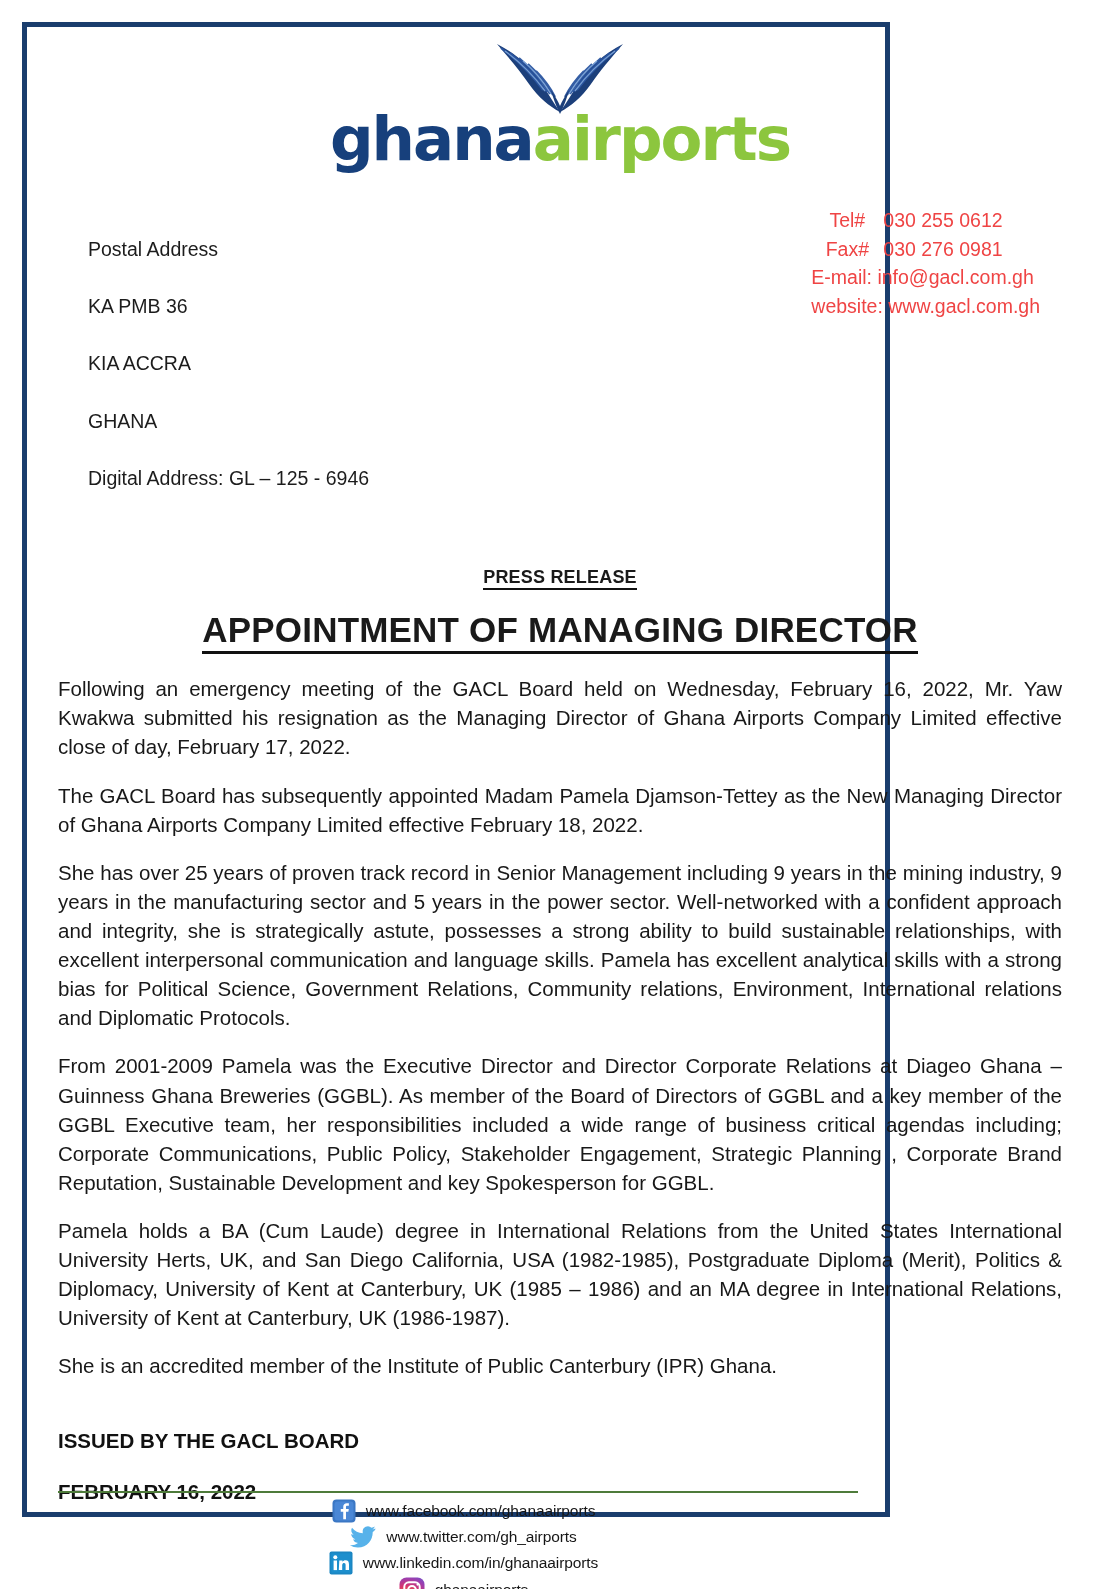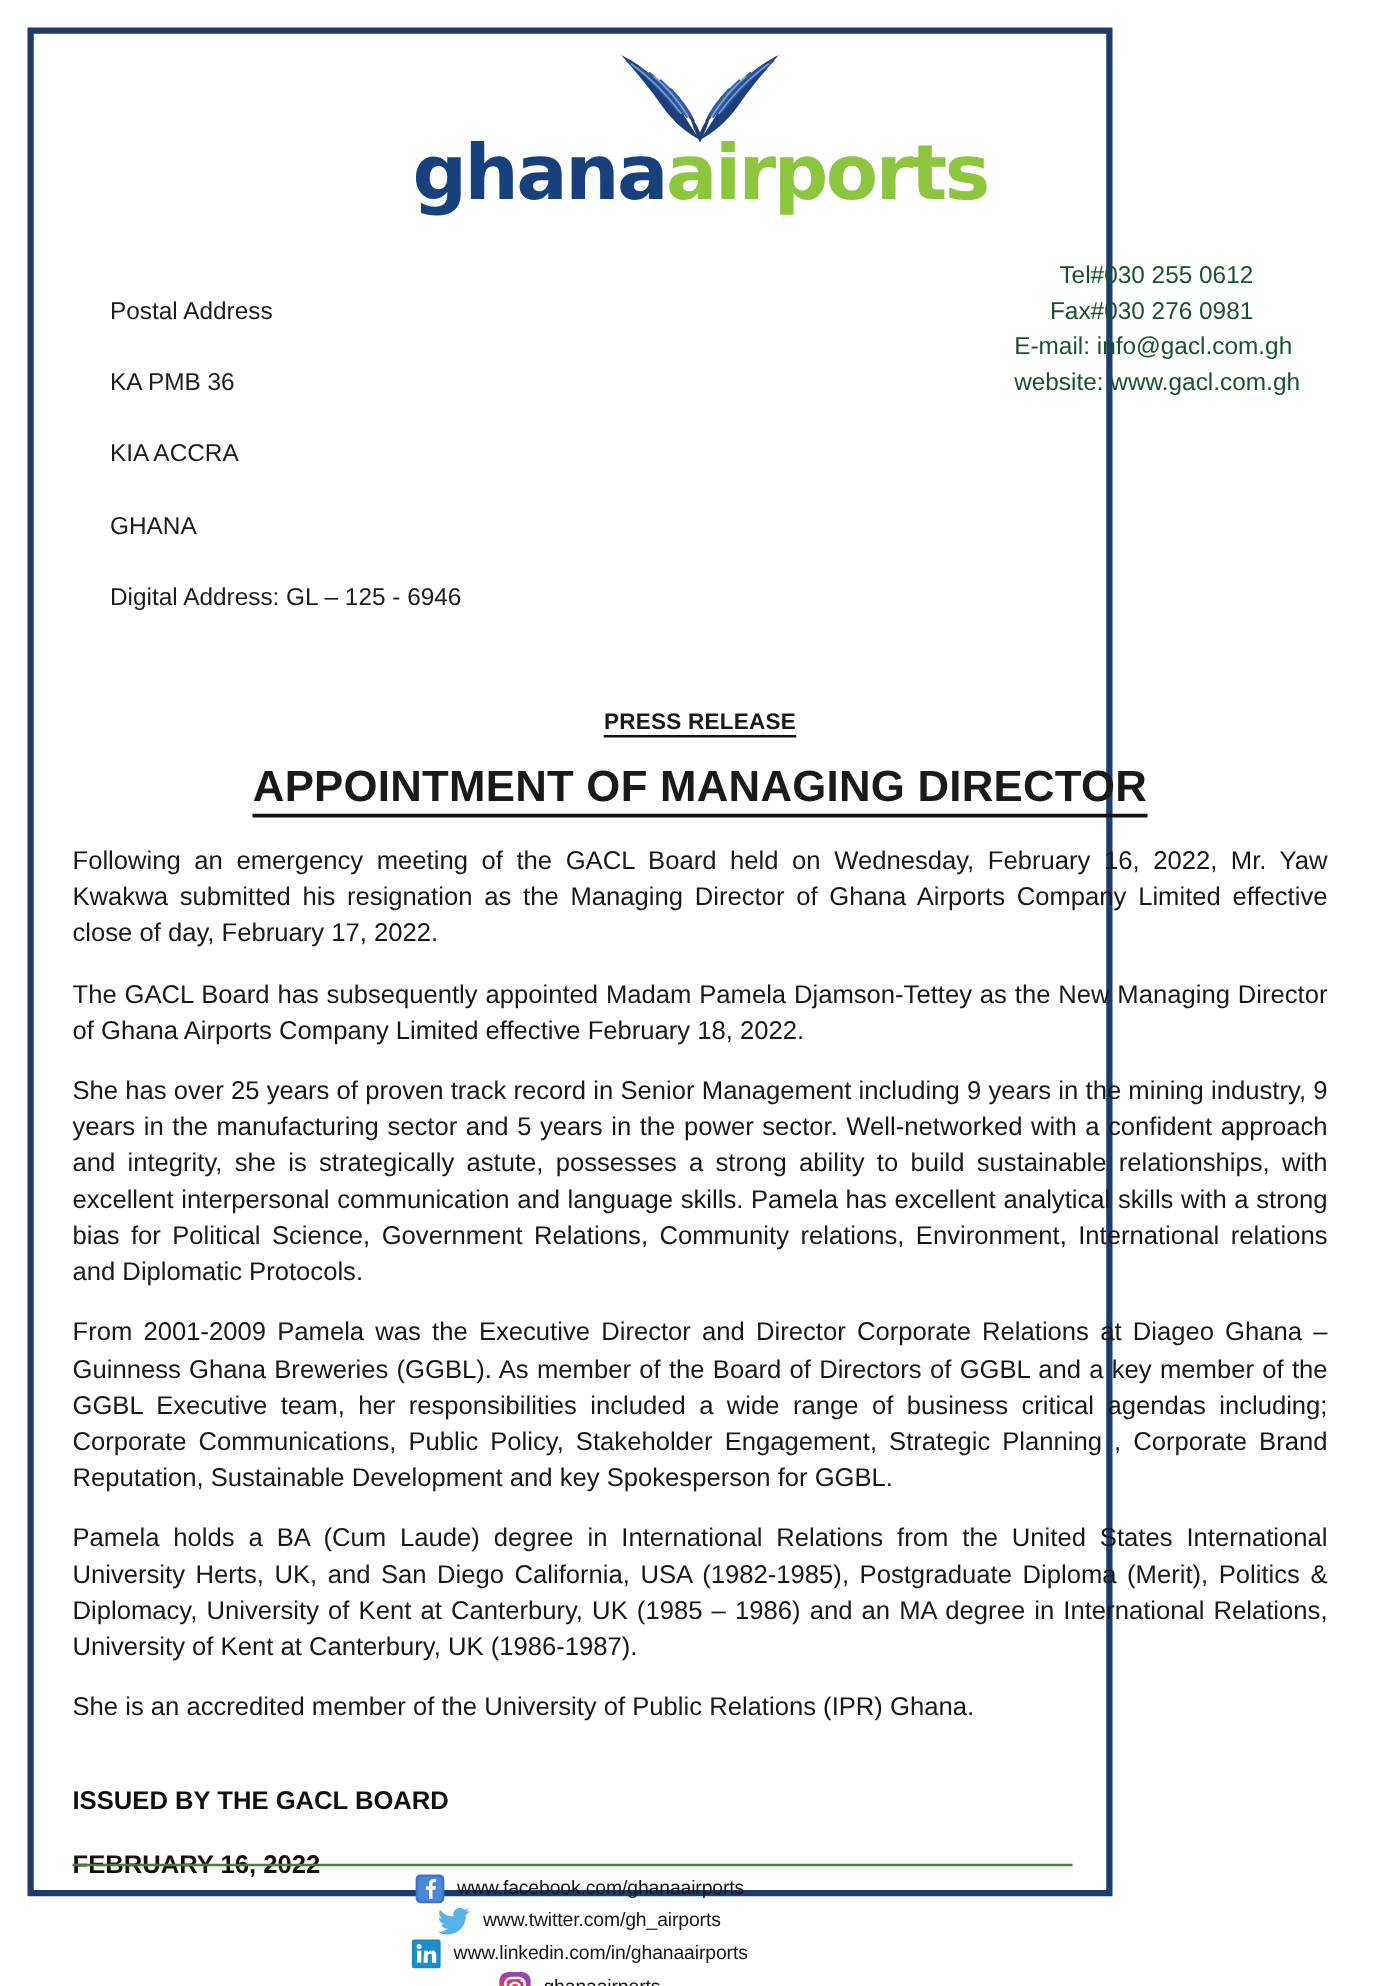--- a/index.html
+++ b/index.html
@@ -92,22 +92,22 @@
     font-size: 19.5px;
     line-height: 1.47;
     color: #1c1c1c;
     white-space: pre-line;
   }
   .postal div { white-space: nowrap; }
   .contact {
     padding-right: 22px;
     font-size: 19.5px;
     line-height: 1.47;
-    color: #14532d;
-    text-align: right;
+    color: #ef4444;
+    text-align: center;
   }
   .contact-line { display: flex; white-space: nowrap; }
   .c-label { display: inline-block; }
   .c-label.w1 { width: 72px; }
 
   
   .press-release {
     margin-top: 46px;
     text-align: center;
     font-size: 18px;
@@ -254,21 +254,21 @@
 
     <div class="press-release"><span>PRESS RELEASE</span></div>
     <div class="doc-title"><span>APPOINTMENT OF MANAGING DIRECTOR</span></div>
 
     <div class="body-text">
       <p class="para">Following an emergency meeting of the GACL Board held on Wednesday, February 16, 2022, Mr. Yaw Kwakwa submitted his resignation as the Managing Director of Ghana Airports Company Limited effective close of day, February 17, 2022.</p>
       <p class="para">The GACL Board has subsequently appointed Madam Pamela Djamson-Tettey as the New Managing Director of Ghana Airports Company Limited effective February 18, 2022.</p>
       <p class="para">She has over 25 years of proven track record in Senior Management including 9 years in the mining industry, 9 years in the manufacturing sector and 5 years in the power sector. Well-networked with a confident approach and integrity, she is strategically astute, possesses a strong ability to build sustainable relationships, with excellent interpersonal communication and language skills. Pamela has excellent analytical skills with a strong bias for Political Science, Government Relations, Community relations, Environment, International relations and Diplomatic Protocols.</p>
       <p class="para">From 2001-2009 Pamela was the Executive Director and Director Corporate Relations at Diageo Ghana – Guinness Ghana Breweries (GGBL). As member of the Board of Directors of GGBL and a key member of the GGBL Executive team, her responsibilities included a wide range of business critical agendas including; Corporate Communications, Public Policy, Stakeholder Engagement, Strategic Planning , Corporate Brand Reputation, Sustainable Development and key Spokesperson for GGBL.</p>
       <p class="para">Pamela holds a BA (Cum Laude) degree in International Relations from the United States International University Herts, UK, and San Diego California, USA (1982-1985), Postgraduate Diploma (Merit), Politics &amp; Diplomacy, University of Kent at Canterbury, UK (1985 – 1986) and an MA degree in International Relations, University of Kent at Canterbury, UK (1986-1987).</p>
-      <p class="para last">She is an accredited member of the University of Public Relations (IPR) Ghana.</p>
+      <p class="para last">She is an accredited member of the Institute of Public Canterbury (IPR) Ghana.</p>
     </div>
 
     <div class="signoff">
       <div>ISSUED BY THE GACL BOARD</div>
       <div class="date-line">FEBRUARY 16, 2022</div>
     </div>
 
   </div>
 
   <div class="green-rule"></div>

